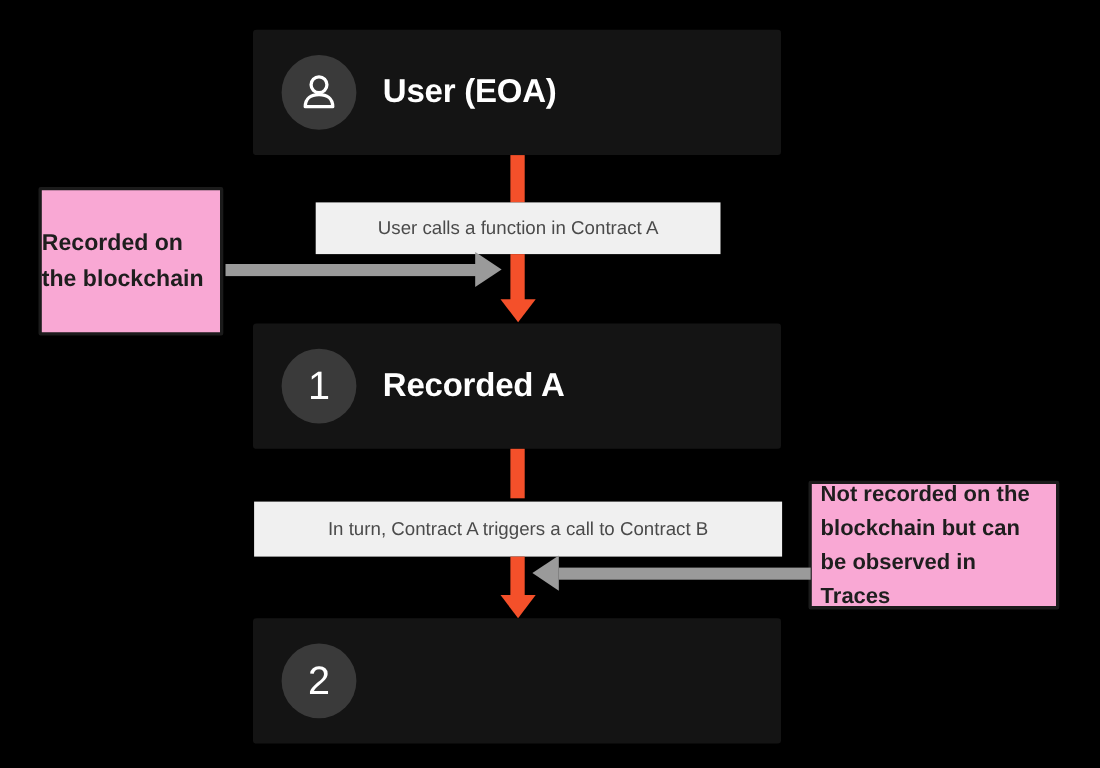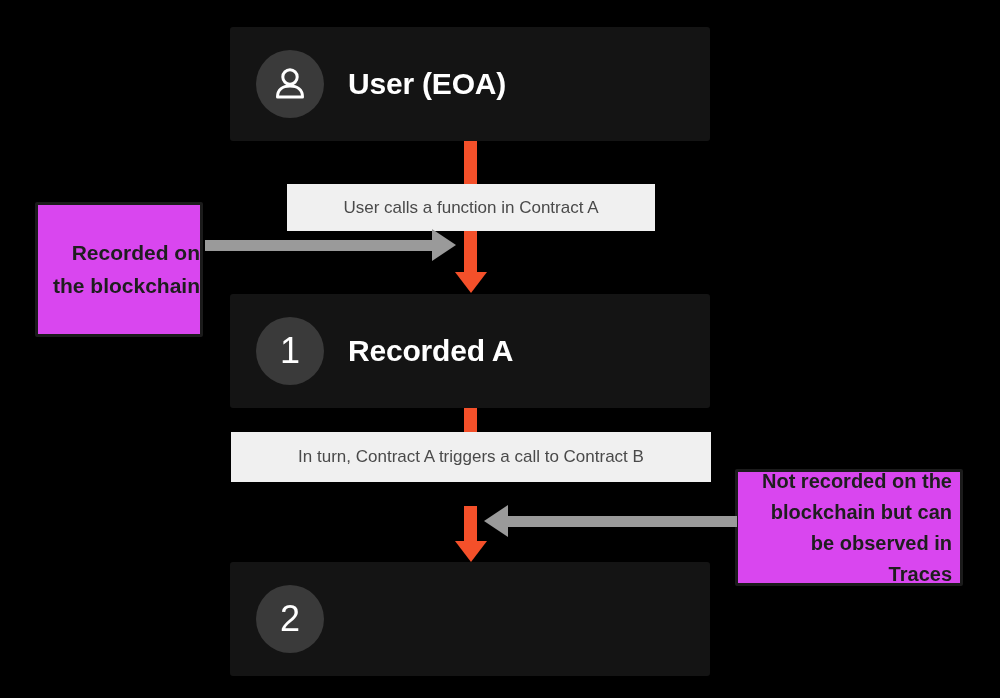--- a/index.html
+++ b/index.html
@@ -103,36 +103,35 @@
     background: #F0F0F0;
     display: flex;
     align-items: center;
     justify-content: center;
     color: #4a4a4a;
     font-size: 17px;
     white-space: nowrap;
     box-sizing: border-box;
   }
   #chip-1 { left: 287px; top: 184px; width: 368px; height: 47px; }
-  #chip-2 { left: 231px; top: 432px; width: 480px; height: 50px; }
+  #chip-2 { left: 231px; top: 456px; width: 480px; height: 50px; }
 
   
   .note {
     position: absolute;
-    background: #d946ef;
+    background: #f9a8d4;
     border: 3px solid #1b1b1b;
     border-radius: 2px;
     display: flex;
     align-items: center;
     justify-content: center;
-    text-align: right;
+    text-align: left;
     box-sizing: border-box;
     color: #1e1e1e;
     font-weight: 700;
-    margin-top: 32px;
   }
   #note-left {
     left: 35px; top: 170px;
     width: 168px; height: 135px;
     font-size: 21px;
     line-height: 1.55;
   }
   #note-right {
     left: 735px; top: 437px;
     width: 228px; height: 117px;

